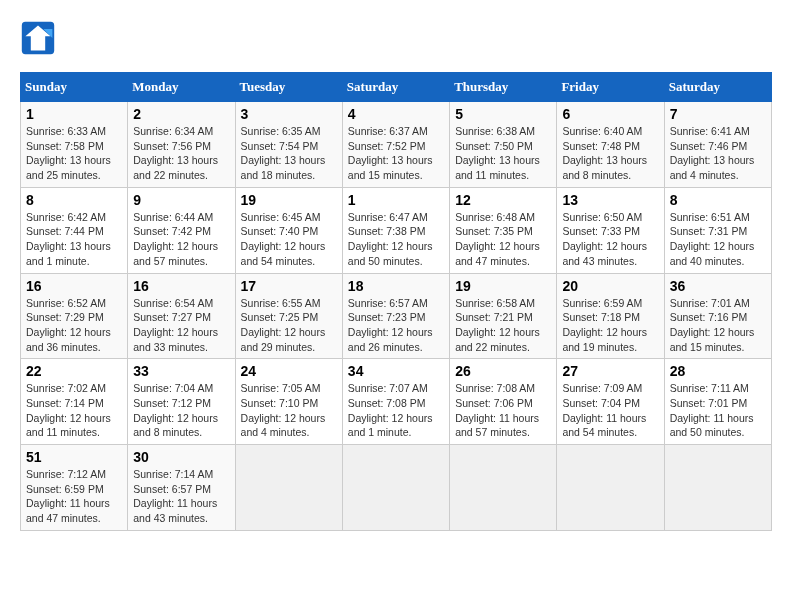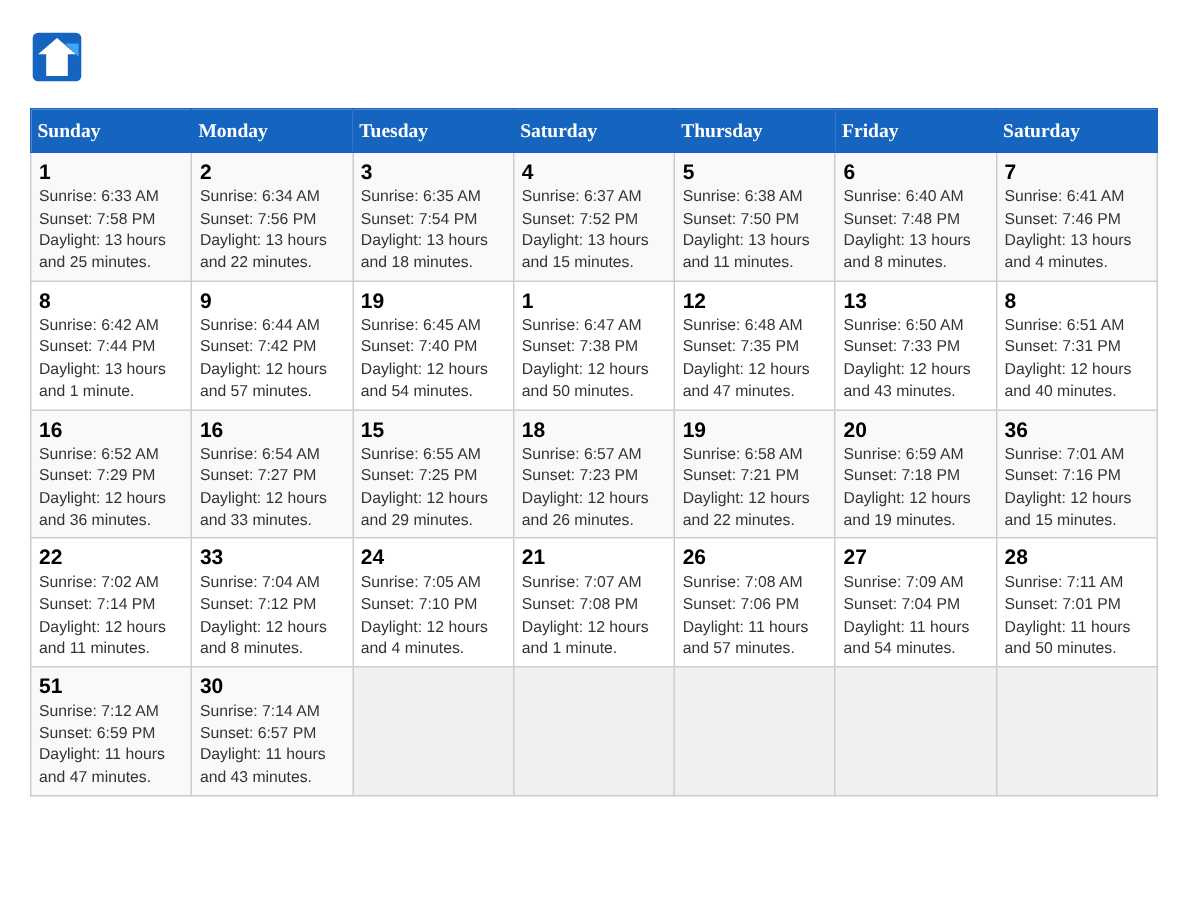--- a/index.html
+++ b/index.html
@@ -186,21 +186,21 @@
       <tr>
         <td>
         <span class="day-number">16</span>
         <span class="day-detail">Sunrise: 6:52 AM<br>Sunset: 7:29 PM<br>Daylight: 12 hours and 36 minutes.</span>
       </td>
         <td>
         <span class="day-number">16</span>
         <span class="day-detail">Sunrise: 6:54 AM<br>Sunset: 7:27 PM<br>Daylight: 12 hours and 33 minutes.</span>
       </td>
         <td>
-        <span class="day-number">15</span>
+        <span class="day-number">17</span>
         <span class="day-detail">Sunrise: 6:55 AM<br>Sunset: 7:25 PM<br>Daylight: 12 hours and 29 minutes.</span>
       </td>
         <td>
         <span class="day-number">18</span>
         <span class="day-detail">Sunrise: 6:57 AM<br>Sunset: 7:23 PM<br>Daylight: 12 hours and 26 minutes.</span>
       </td>
         <td>
         <span class="day-number">19</span>
         <span class="day-detail">Sunrise: 6:58 AM<br>Sunset: 7:21 PM<br>Daylight: 12 hours and 22 minutes.</span>
       </td>
@@ -220,21 +220,21 @@
       </td>
         <td>
         <span class="day-number">33</span>
         <span class="day-detail">Sunrise: 7:04 AM<br>Sunset: 7:12 PM<br>Daylight: 12 hours and 8 minutes.</span>
       </td>
         <td>
         <span class="day-number">24</span>
         <span class="day-detail">Sunrise: 7:05 AM<br>Sunset: 7:10 PM<br>Daylight: 12 hours and 4 minutes.</span>
       </td>
         <td>
-        <span class="day-number">21</span>
+        <span class="day-number">34</span>
         <span class="day-detail">Sunrise: 7:07 AM<br>Sunset: 7:08 PM<br>Daylight: 12 hours and 1 minute.</span>
       </td>
         <td>
         <span class="day-number">26</span>
         <span class="day-detail">Sunrise: 7:08 AM<br>Sunset: 7:06 PM<br>Daylight: 11 hours and 57 minutes.</span>
       </td>
         <td>
         <span class="day-number">27</span>
         <span class="day-detail">Sunrise: 7:09 AM<br>Sunset: 7:04 PM<br>Daylight: 11 hours and 54 minutes.</span>
       </td>

